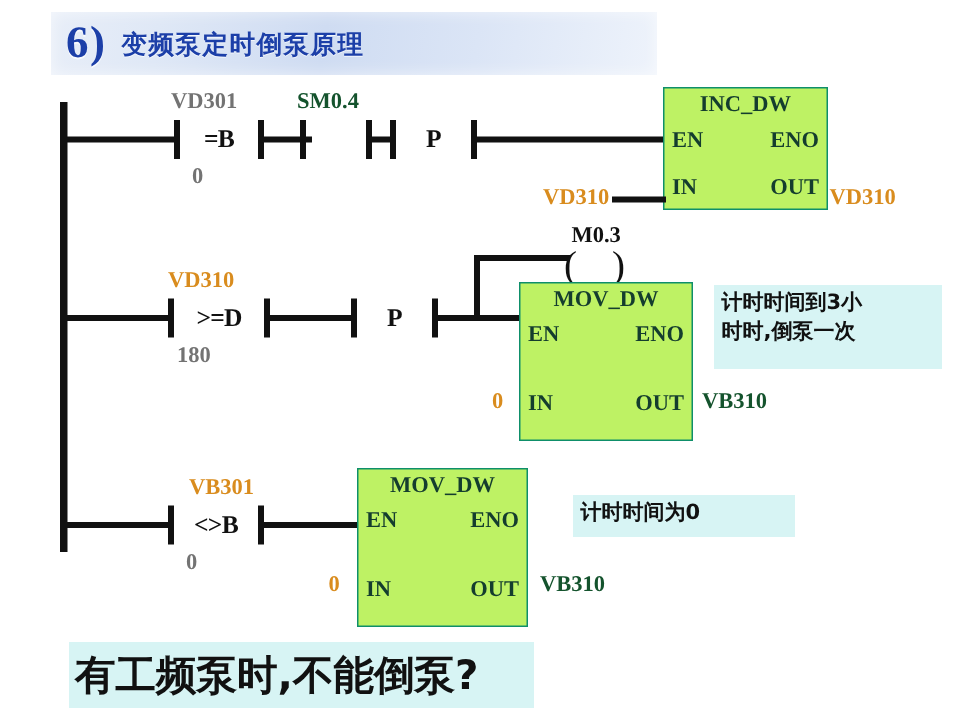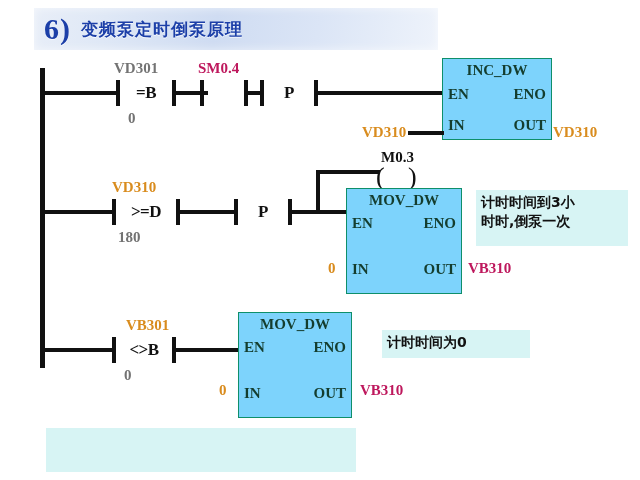--- a/index.html
+++ b/index.html
@@ -46,36 +46,36 @@
   .lbl-top{
     position:absolute;font-weight:bold;font-size:15px;white-space:nowrap;
     font-family:"Liberation Serif",serif;
   }
   .lbl-bot{
     position:absolute;font-weight:bold;font-size:15px;white-space:nowrap;
     font-family:"Liberation Serif",serif;
   }
   .c-red{color:#737373;}
   .c-orange{color:#d98c1e;}
-  .c-black{color:#be185d;}
+  .c-black{color:#14532d;}
 
   
   .coil{position:absolute;}
   .coil .paren{
     position:absolute;font-size:26px;color:#111;font-family:"Liberation Serif",serif;
     line-height:1;
   }
   .coil .cname{
     position:absolute;font-weight:bold;font-size:15px;color:#111;white-space:nowrap;
     font-family:"Liberation Serif",serif;
   }
 
   
   .fb{
-    position:absolute;background:#7dd3fc;border:1px solid #0e8f6a;
+    position:absolute;background:#bef264;border:1px solid #0e8f6a;
     box-sizing:border-box;
     padding-left:19px;
   }
   .fb .fb-title{
     position:absolute;left:0;right:0;top:3px;text-align:center;
     font-weight:bold;font-size:15px;color:#143d2e;
     font-family:"Liberation Serif",serif;
   }
   .fb .pin{
     position:absolute;font-weight:bold;font-size:15px;color:#143d2e;
@@ -223,14 +223,15 @@
     <div class="pin pin-eno" style="top:26px;">ENO</div>
     <div class="pin pin-in" style="top:72px;">IN</div>
     <div class="pin pin-out" style="top:72px;">OUT</div>
   </div>
   <div class="sidelbl c-orange" style="left:219px;top:382px;">0</div>
   <div class="sidelbl c-black" style="left:360px;top:382px;">VB310</div>
 
   <div class="note" style="left:382px;top:330px;width:148px;height:28px;">计时时间为0</div>
 
   <div class="bottom-banner"></div>
+  <div class="bottom-text">有工频泵时,不能倒泵?</div>
 
 </div>
 
 </body></html>

